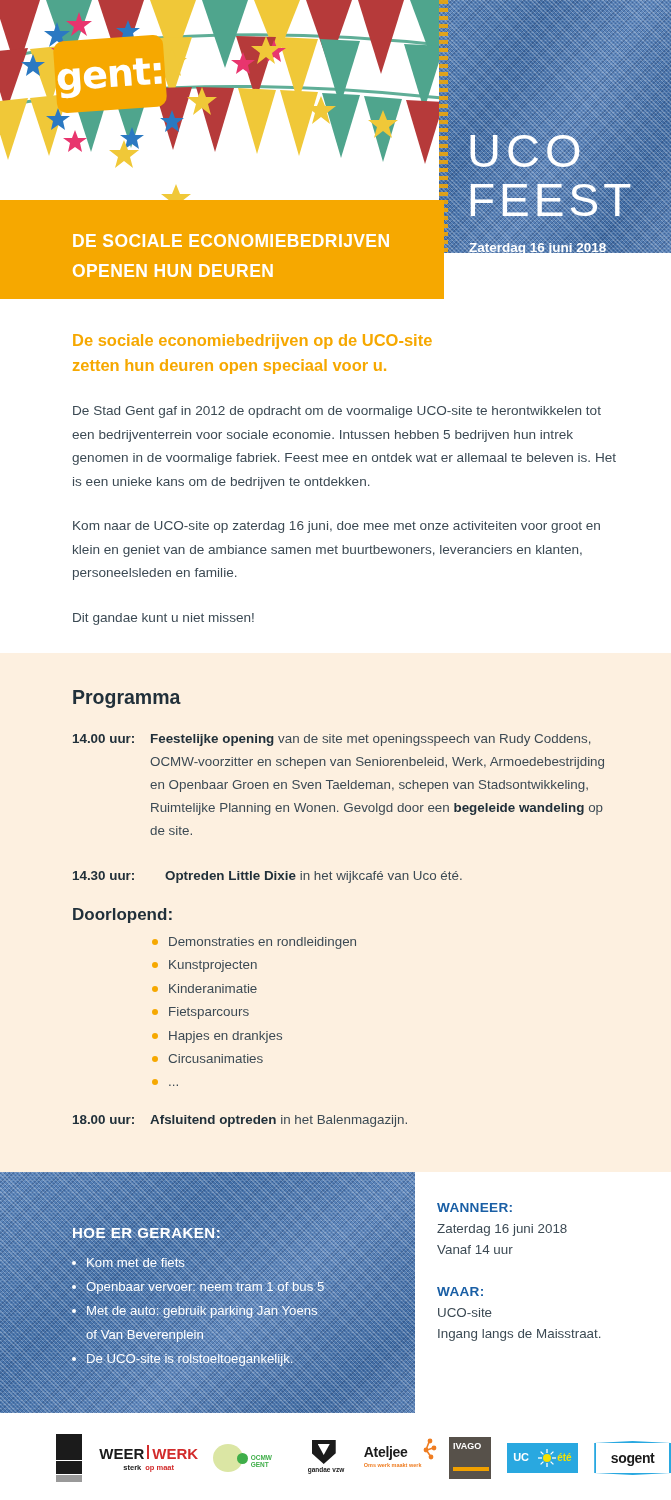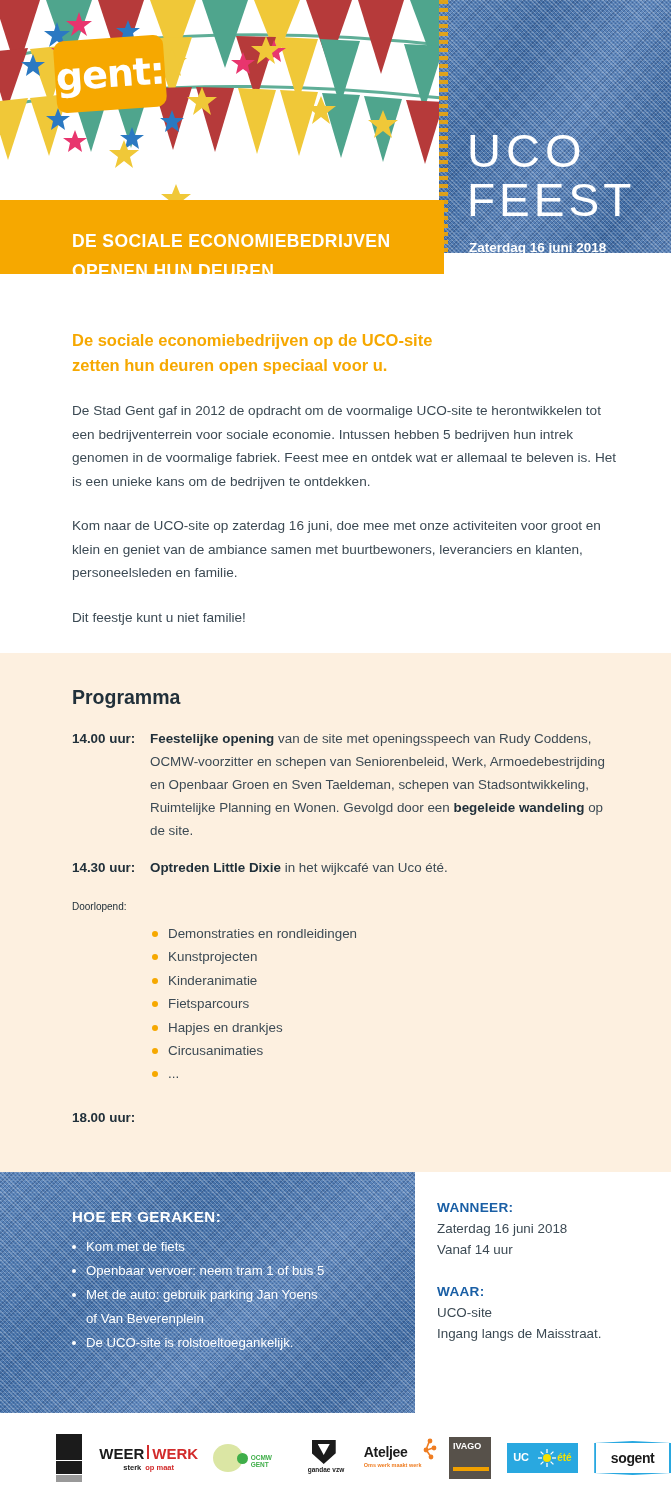--- a/index.html
+++ b/index.html
@@ -59,21 +59,21 @@
     letter-spacing:4px; font-family:"Liberation Sans", sans-serif;
   }
   .uco-sub {
     position:absolute; left:30px; top:240px; z-index:3;
     color:#ffffff; font-size:13.5px; line-height:16px; font-weight:700;
     font-family:"Liberation Sans", sans-serif;
   }
 
   
   .orange-band {
-    position:absolute; left:0; top:200px; width:444px; height:74px;
+    position:absolute; left:0; top:200px; width:444px; height:99px;
     background:#f6a800; z-index:5;
   }
   .orange-band .band-inner { padding:26px 0 0 72px; }
   .band-line {
     color:#ffffff; font-size:17.5px; font-weight:700; line-height:30px;
     letter-spacing:0.4px; text-transform:uppercase;
     font-family:"Liberation Sans", sans-serif;
   }
 
   
@@ -101,21 +101,21 @@
     flex:0 0 78px; color:#21303a; font-size:13.4px; font-weight:700;
     line-height:23px; font-family:"Liberation Sans", sans-serif;
   }
   .prog-desc {
     flex:1; color:#3c4a54; font-size:13.4px; line-height:23px;
     font-family:"Liberation Sans", sans-serif;
   }
   .prog-desc b { color:#21303a; font-weight:700; }
 
   .doorlopend-label {
-    color:#21303a; font-size:10px; font-weight:400; line-height:23px;
+    color:#21303a; font-size:17px; font-weight:700; line-height:23px;
     font-family:"Liberation Sans", sans-serif; margin-top:16px;
   }
   .bullets { list-style:none; margin:4px 0 0 78px; }
   .bullets li {
     color:#3c4a54; font-size:13.4px; line-height:23.4px;
     font-family:"Liberation Sans", sans-serif; position:relative; padding-left:18px;
   }
   .bullets li:before {
     content:""; position:absolute; left:2px; top:9px;
     width:6px; height:6px; border-radius:50%; background:#f6a800;
@@ -128,21 +128,21 @@
   }
   .denim-panel .denim-bg2 {
     position:absolute; inset:0;
     background-color:#4a77ad;
     background-image:
       repeating-linear-gradient(45deg, rgba(255,255,255,0.22) 0 1px, rgba(255,255,255,0) 1px 3px),
       repeating-linear-gradient(-45deg, rgba(20,45,90,0.28) 0 1px, rgba(255,255,255,0) 1px 3px),
       repeating-linear-gradient(0deg, rgba(255,255,255,0.10) 0 1px, rgba(255,255,255,0) 1px 4px),
       linear-gradient(140deg,#5b85bb 0%,#4370a8 35%,#5d86bc 60%,#3f6ba3 85%,#5b83b8 100%);
   }
-  .denim-content { position:absolute; left:72px; top:36px; width:290px; z-index:3; }
+  .denim-content { position:absolute; left:72px; top:52px; width:290px; z-index:3; }
   .hoe-title {
     color:#ffffff; font-size:15px; font-weight:700; letter-spacing:0.5px;
     text-transform:uppercase; font-family:"Liberation Sans", sans-serif; margin-bottom:10px;
   }
   .hoe-list { list-style:none; }
   .hoe-list li {
     color:#ffffff; font-size:13.2px; line-height:24px; position:relative; padding-left:14px;
     font-family:"Liberation Sans", sans-serif;
   }
   .hoe-list li.cont { padding-left:14px; }
@@ -327,54 +327,54 @@
   </div>
 
   <div class="intro">
     <div class="intro-inner">
       <div class="lead">
         <div>De sociale economiebedrijven op de UCO-site</div>
         <div>zetten hun deuren open speciaal voor u.</div>
       </div>
       <p class="body-p">De Stad Gent gaf in 2012 de opdracht om de voormalige UCO-site te herontwikkelen tot een bedrijventerrein voor sociale economie. Intussen hebben 5 bedrijven hun intrek genomen in de voormalige fabriek. Feest mee en ontdek wat er allemaal te beleven is. Het is een unieke kans om de bedrijven te ontdekken.</p>
       <p class="body-p">Kom naar de UCO-site op zaterdag 16 juni, doe mee met onze activiteiten voor groot en klein en geniet van de ambiance samen met buurtbewoners, leveranciers en klanten, personeelsleden en familie.</p>
-      <p class="body-p">Dit feestje kunt u niet familie!</p>
+      <p class="body-p">Dit gandae kunt u niet missen!</p>
     </div>
   </div>
 
   <div class="programma">
     <div class="programma-inner">
       <div class="prog-title">Programma</div>
 
       <div class="prog-row">
         <div class="prog-time">14.00 uur:</div>
         <div class="prog-desc">
           <b>Feestelijke opening</b><span> van de site met openingsspeech van Rudy Coddens, OCMW-voorzitter en schepen van Seniorenbeleid, Werk, Armoedebestrijding en Openbaar Groen en Sven Taeldeman, schepen van Stadsontwikkeling, Ruimtelijke Planning en Wonen. Gevolgd door een </span><b>begeleide wandeling</b><span> op de site.</span>
         </div>
       </div>
 
-      <div class="prog-row" style="margin-top:14px;">
+      <div class="prog-row" style="margin-top:22px;gap:15px;">
         <div class="prog-time">14.30 uur:</div>
         <div class="prog-desc">
           <b>Optreden Little Dixie</b><span> in het wijkcafé van Uco été.</span>
         </div>
       </div>
 
       <div class="doorlopend-label">Doorlopend:</div>
       <ul class="bullets">
         <li>Demonstraties en rondleidingen</li>
         <li>Kunstprojecten</li>
         <li>Kinderanimatie</li>
         <li>Fietsparcours</li>
         <li>Hapjes en drankjes</li>
         <li>Circusanimaties</li>
         <li>...</li>
       </ul>
 
-      <div class="prog-row" style="margin-top:20px;flex-direction:column;">
+      <div class="prog-row" style="margin-top:14px;">
         <div class="prog-time">18.00 uur:</div>
         <div class="prog-desc">
           <b>Afsluitend optreden</b><span> in het Balenmagazijn.</span>
         </div>
       </div>
     </div>
   </div>
 
   <div class="info-zone">
     <div class="denim-panel">

